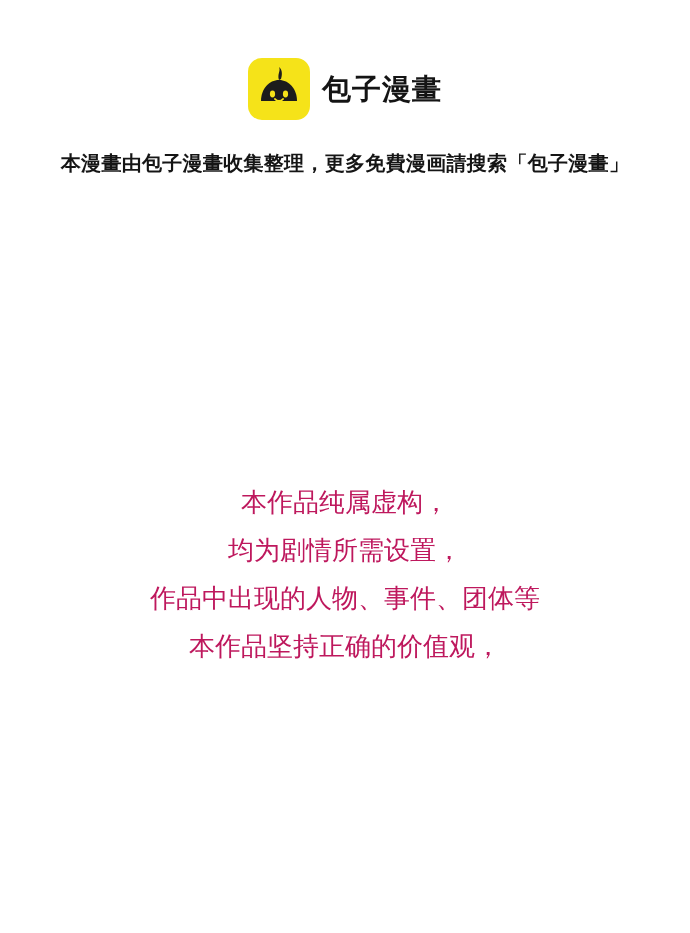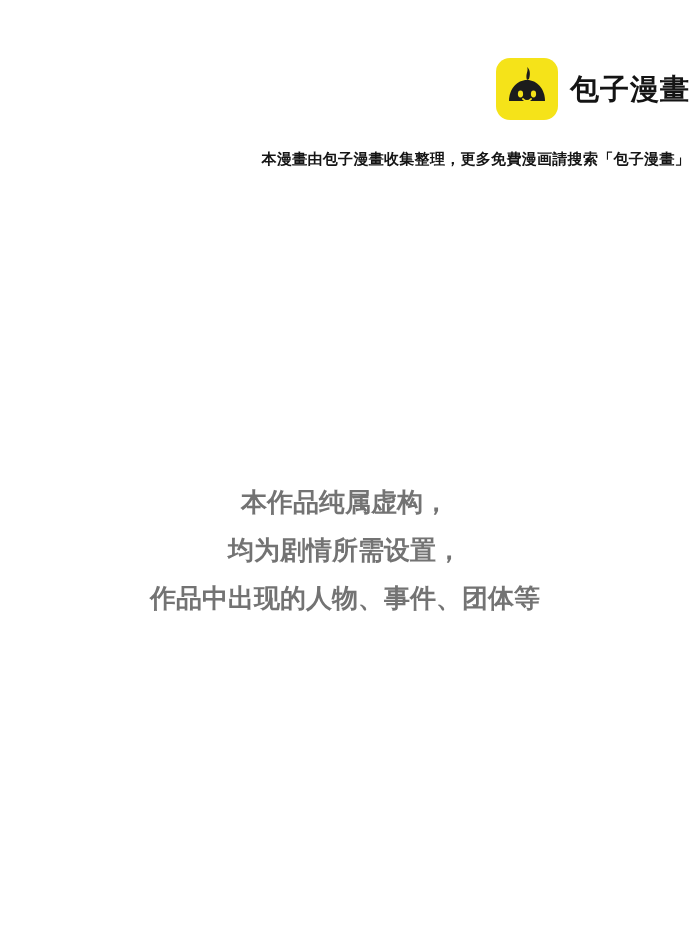--- a/index.html
+++ b/index.html
@@ -14,21 +14,21 @@
     color: #111111;
     overflow: hidden;
     position: relative;
   }
   .page {
     width: 690px;
     height: 826px;
     position: relative;
     display: flex;
     flex-direction: column;
-    align-items: flex-end;
+    align-items: center;
   }
   .brand-row {
     margin-top: 58px;
     display: flex;
     align-items: center;
     justify-content: center;
     gap: 12px;
   }
   .logo-box {
     width: 62px;
@@ -45,36 +45,36 @@
   }
   .brand-name {
     font-size: 29px;
     font-weight: bold;
     letter-spacing: 1px;
     color: #141414;
     line-height: 1;
   }
   .notice {
     margin-top: 30px;
-    font-size: 15px;
+    font-size: 20px;
     font-weight: bold;
     color: #151515;
     letter-spacing: 0.3px;
     white-space: nowrap;
   }
   .disclaimer {
     position: absolute;
     top: 478px;
     left: 0;
     right: 0;
     text-align: center;
     font-size: 26px;
     line-height: 48px;
-    color: #737373;
-    font-weight: bold;
+    color: #be185d;
+    font-weight: normal;
   }
   .disclaimer .line {
     display: block;
     white-space: nowrap;
   }
 </style>
 </head>
 <body>
 
 <div class="page">
@@ -91,15 +91,16 @@
     </span>
     <span class="brand-name">包子漫畫</span>
   </div>
 
   <div class="notice">本漫畫由包子漫畫收集整理，更多免費漫画請搜索「包子漫畫」</div>
 
   <div class="disclaimer">
     <span class="line">本作品纯属虚构，</span>
     <span class="line">均为剧情所需设置，</span>
     <span class="line">作品中出现的人物、事件、团体等</span>
+    <span class="line">本作品坚持正确的价值观，</span>
   </div>
 
 </div>
 
 </body></html>

